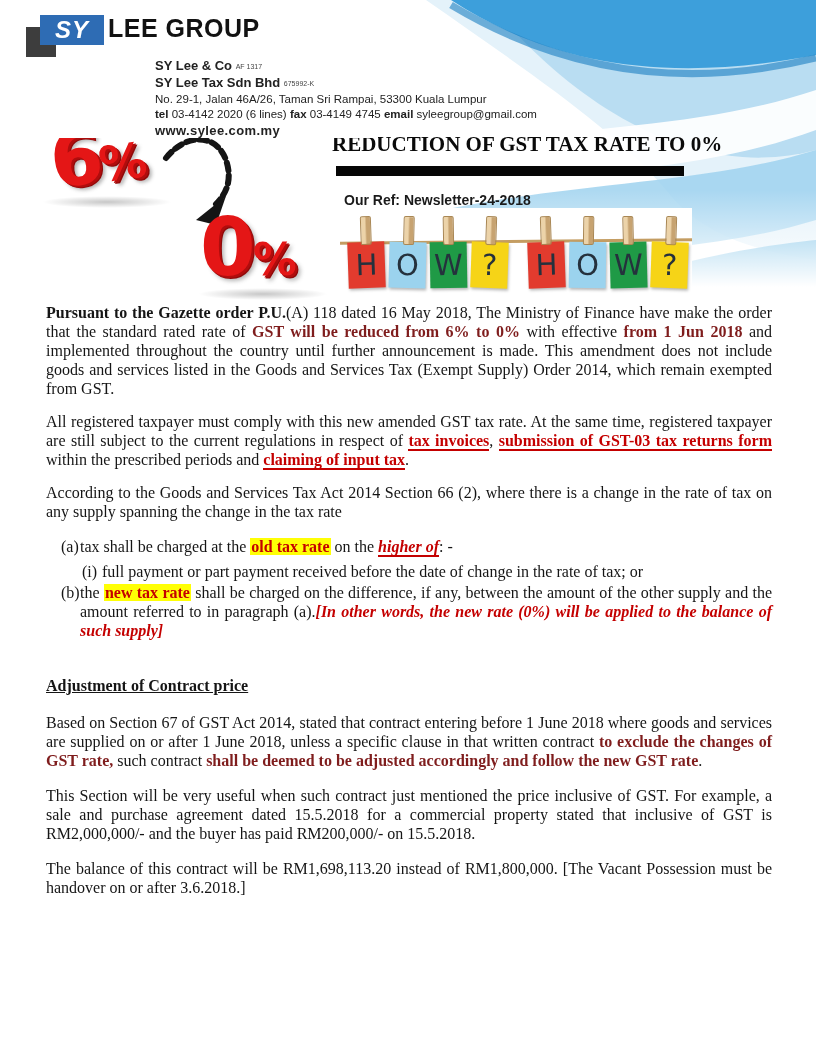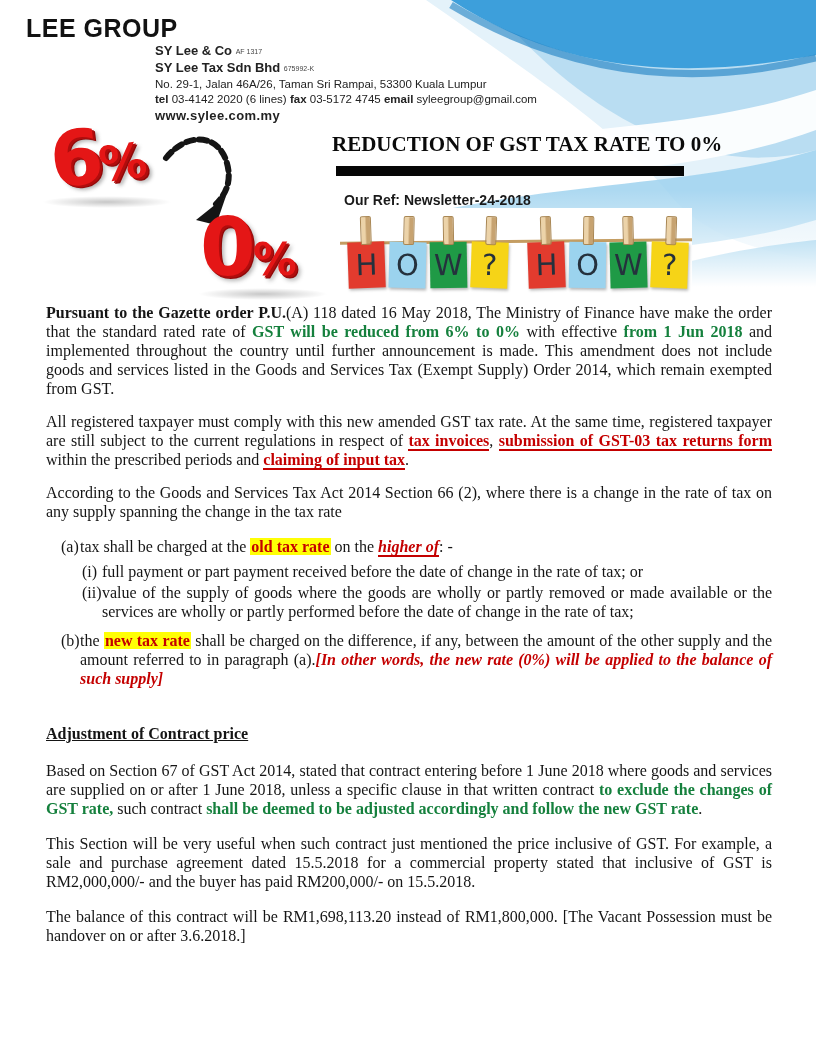--- a/index.html
+++ b/index.html
@@ -84,21 +84,21 @@
   .mb2{margin-bottom:2px;}
   .mb10{margin-bottom:10px;}
   .li-text{flex:1;}
   .and-line{margin:0 0 10px 56px;color:#dd1111;letter-spacing:.5px;}
   .h2{font-size:16px;font-weight:bold;text-decoration:underline;margin:36px 0 18px;text-align:left;}
   .mb16{margin-bottom:16px !important;}
   .mb0{margin-bottom:0 !important;}
 
   
   .seg-b{font-weight:bold;margin-top:19px;}
-  .seg-rb{color:#15803d;font-weight:bold;}
+  .seg-rb{color:#7f1d1d;font-weight:bold;}
   .seg-rbu{color:#c40000;font-weight:bold;border-bottom:2px solid #c40000;}
   .seg-hl{color:#c40000;font-weight:bold;background:#ffff05;padding:0 1px;}
   .seg-rbi{color:#c40000;font-weight:bold;font-style:italic;}
   .seg-rbiu{color:#c40000;font-weight:bold;font-style:italic;border-bottom:2px solid #c40000;}
   .seg-tiny{font-size:7px;font-weight:normal;color:#444;vertical-align:1px;}
 </style>
 </head>
 <body>
 
 <div class="page">
@@ -112,27 +112,33 @@
       <path d="M0,170 C150,120 300,140 450,90 L450,130 C300,185 150,165 0,210 Z" fill="#ffffff" opacity=".92"></path>
       <path d="M0,230 C160,180 320,190 450,150 L450,220 C320,260 160,250 0,280 Z" fill="#9fd2ee" opacity=".85"></path>
       <path d="M200,300 C300,260 400,245 450,240 L450,300 Z" fill="#66b8e4" opacity=".8"></path>
     </svg>
     <div class="wave-fade-left"></div>
     <div class="wave-fade-bottom"></div>
   </div>
 
   <div class="header">
     <div class="logo-row">
+      <div class="logo-mark">
+        <div class="logo-dark-sq"></div>
+        <div class="logo-blue-box">
+          <span>SY</span>
+        </div>
+      </div>
       <div class="logo-group-text">LEE GROUP</div>
     </div>
     <div class="firm-info">
       <div class="firm-line name-line"><span class="seg-b">SY Lee &amp; Co </span><span class="seg-tiny">AF 1317</span></div>
       <div class="firm-line name-line"><span class="seg-b">SY Lee Tax Sdn Bhd </span><span class="seg-tiny">675992-K</span></div>
       <div class="firm-line">No. 29-1, Jalan 46A/26, Taman Sri Rampai, 53300 Kuala Lumpur</div>
-      <div class="firm-line"><span class="seg-b">tel </span><span class="seg-n">03-4142 2020 (6 lines) </span><span class="seg-b">fax </span><span class="seg-n">03-5172 4745 </span><span class="seg-b">email </span><span class="seg-n">syleegroup@gmail.com</span></div>
+      <div class="firm-line"><span class="seg-b">tel </span><span class="seg-n">03-4142 2020 (6 lines) </span><span class="seg-b">fax </span><span class="seg-n">03-4149 4745 </span><span class="seg-b">email </span><span class="seg-n">syleegroup@gmail.com</span></div>
       <div class="firm-line website">www.sylee.com.my</div>
     </div>
   </div>
 
   <div class="title-block">
     <div class="doc-title">REDUCTION OF GST TAX RATE TO 0%</div>
     <div class="title-bar"></div>
   </div>
   <div class="our-ref">Our Ref: Newsletter-24-2018</div>
 
@@ -195,24 +201,20 @@
     <p class="mb16"><span class="seg-n">According to the Goods and Services Tax Act 2014 Section 66 (2), where there is a change in the rate of tax on any supply spanning the change in the tax rate</span></p>
 
     <div class="li li-a">
       <span class="li-label">(a)</span>
       <span class="li-text"><span class="seg-n">tax shall be charged at the </span><span class="seg-hl">old tax rate</span><span class="seg-n"> on the </span><span class="seg-rbiu">higher of</span><span class="seg-n">: -</span></span>
     </div>
     <div class="li li-i mb2">
       <span class="li-label">(i)</span>
       <span class="li-text"><span class="seg-n">full payment or part payment received before the date of change in the rate of tax; or</span></span>
     </div>
-    <div class="li li-i mb10">
-      <span class="li-label">(ii)</span>
-      <span class="li-text"><span class="seg-n">value of the supply of goods where the goods are wholly or partly removed or made available or the services are wholly or partly performed before the date of change in the rate of tax;</span></span>
-    </div>
     <div class="li li-a mb0">
       <span class="li-label">(b)</span>
       <span class="li-text"><span class="seg-n">the </span><span class="seg-hl">new tax rate</span><span class="seg-n"> shall be charged on the difference, if any, between the amount of the other supply and the amount referred to in paragraph (a).</span><span class="seg-rbi">[In other words, the new rate (0%) will be applied to the balance of such supply]</span></span>
     </div>
 
     <div class="h2">Adjustment of Contract price</div>
     <p class="mb16"><span class="seg-n">Based on Section 67 of GST Act 2014, stated that contract entering before 1 June 2018 where goods and services are supplied on or after 1 June 2018, unless a specific clause in that written contract </span><span class="seg-rb">to exclude the changes of GST rate,</span><span class="seg-n"> such contract </span><span class="seg-rb">shall be deemed to be adjusted accordingly and follow the new GST rate</span><span class="seg-n">.</span></p>
     <p class="mb16"><span class="seg-n">This Section will be very useful when such contract just mentioned the price inclusive of GST. For example, a sale and purchase agreement dated 15.5.2018 for a commercial property stated that inclusive of GST is RM2,000,000/- and the buyer has paid RM200,000/- on 15.5.2018.</span></p>
     <p class="mb0"><span class="seg-n">The balance of this contract will be RM1,698,113.20 instead of RM1,800,000. [The Vacant Possession must be handover on or after 3.6.2018.]</span></p>
   </div>

